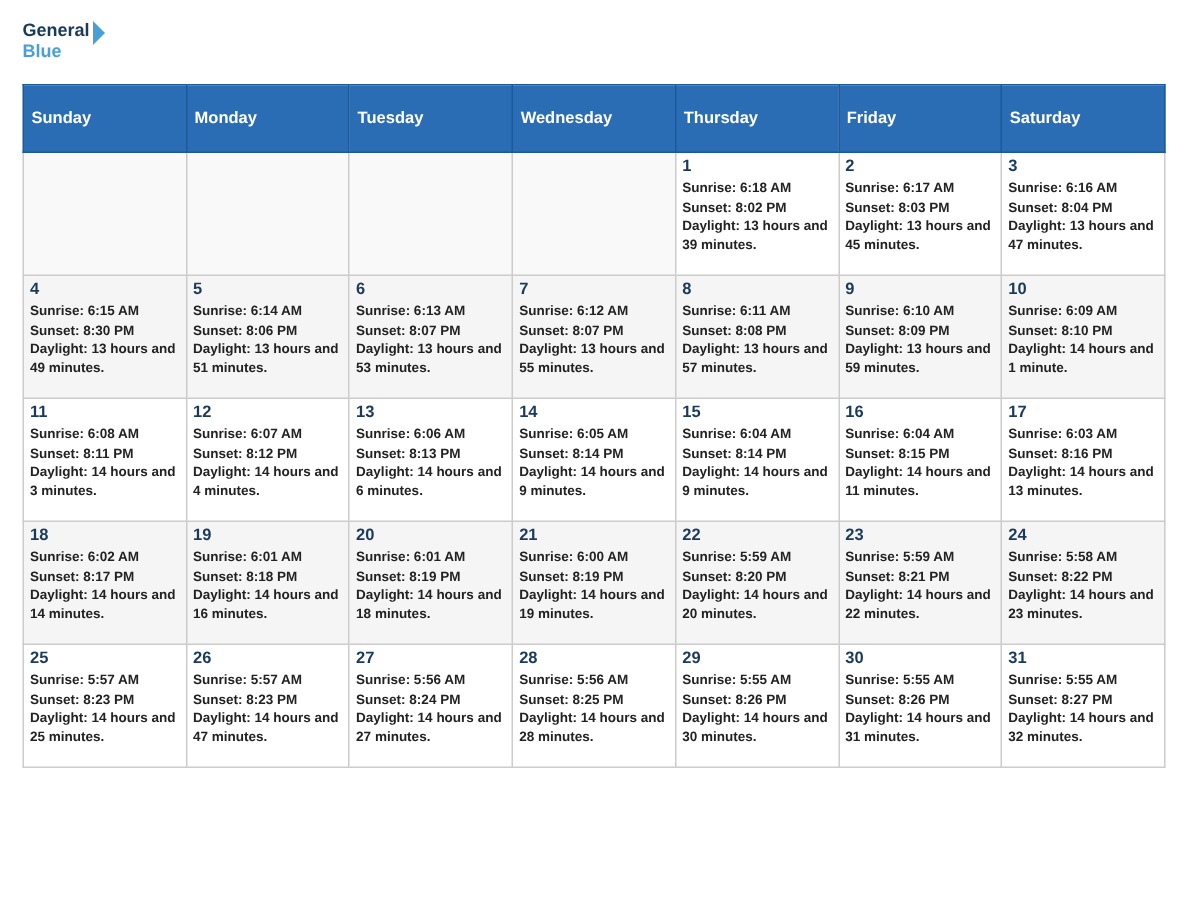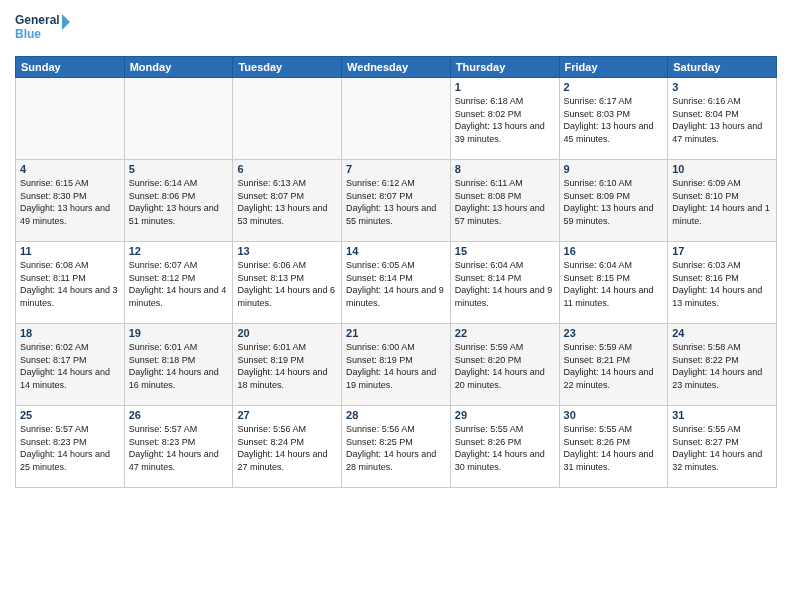--- a/index.html
+++ b/index.html
@@ -41,21 +41,21 @@
     table {
       width: 100%;
       border-collapse: collapse;
       table-layout: fixed;
     }
     thead th {
       background: #2a6db5;
       color: #fff;
       font-size: 11px;
       font-weight: bold;
-      padding: 4px 5px;
+      padding: 16px 5px;
       text-align: left;
       border: 1px solid #1a5a9a;
     }
     tbody td {
       border: 1px solid #ccc;
       vertical-align: top;
       padding: 3px 4px;
       font-size: 9px;
       color: #222;
       height: 82px;
@@ -65,20 +65,21 @@
       background: #f5f5f5;
     }
     .day-num {
       font-size: 11px;
       font-weight: bold;
       color: #1a3a5c;
       margin-bottom: 2px;
     }
     .cell-content {
       line-height: 1.4;
+      font-weight: bold;
     }
     .empty-cell {
       background: #f9f9f9 !important;
     }
   </style>
 </head>
 <body>
 <div class="page">
 
   <div class="header">

